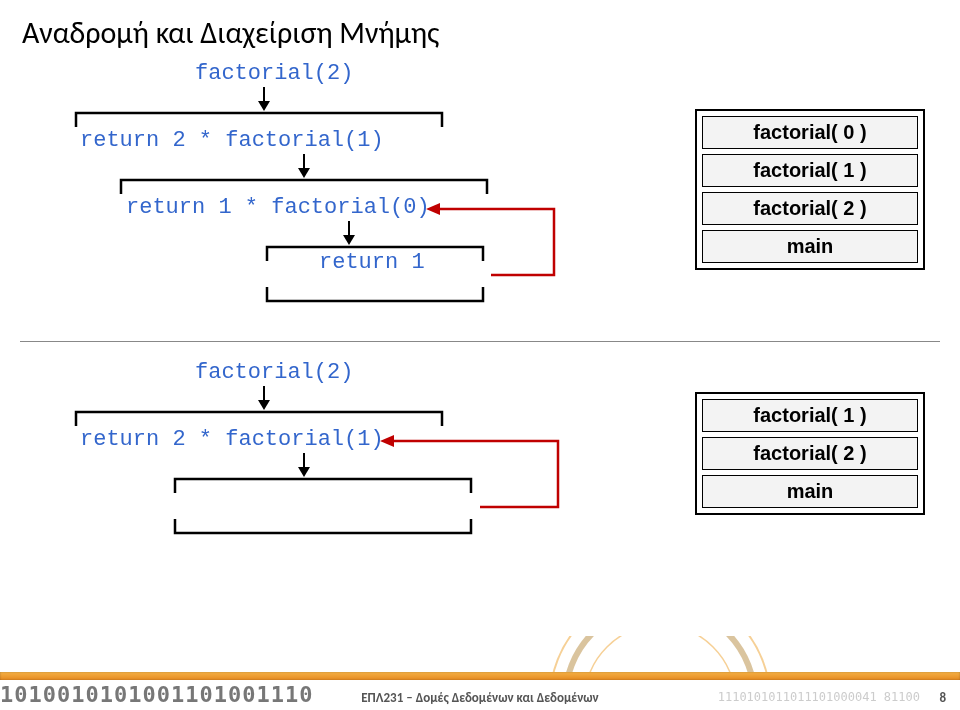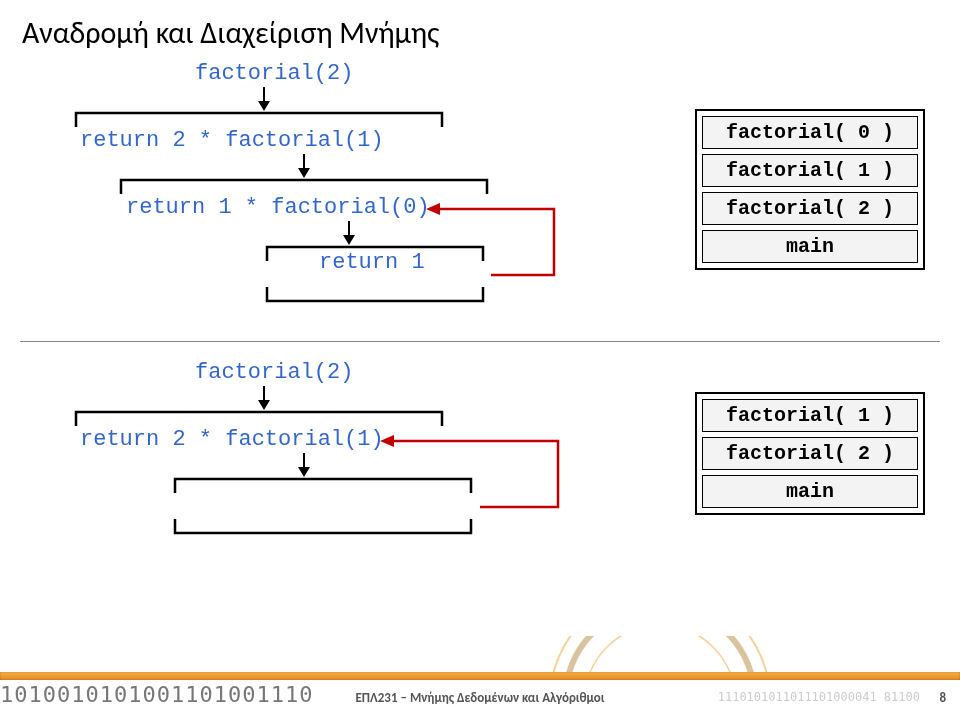--- a/index.html
+++ b/index.html
@@ -47,21 +47,21 @@
   .stack {
     position: absolute;
     border: 2px solid #000;
     width: 230px;
     background: #fff;
   }
   .stack-item {
     border: 1px solid #000;
     margin: 5px;
     text-align: center;
-    font-family: Liberation Mono, monospace;
+    font-family: Liberation Sans, sans-serif;
     font-size: 20px;
     font-weight: bold;
     color: #000;
     padding: 4px 0;
     background: #f3f3f3;
   }
   .footer {
     position: absolute;
     left: 0;
     bottom: 0;
@@ -104,21 +104,21 @@
     letter-spacing: 1px;
     color: #b3b3b3;
     background: #fff;
     overflow: hidden;
     line-height: 30px;
     white-space: nowrap;
   }
   .binary-left {
     display: inline-block;
     color: #777;
-    font-weight: normal;
+    font-weight: bold;
     text-align: center;
   }
   .binary-right {
     position: absolute;
     right: 40px;
     top: 2px;
     color: #ccc;
     font-size: 12px;
     letter-spacing: 0;
   }
@@ -235,16 +235,16 @@
         <circle cx="180" cy="110" r="110" fill="none" stroke="#f0b050" stroke-width="2" opacity="0.6"></circle>
         <circle cx="180" cy="110" r="95" fill="none" stroke="#b58a3e" stroke-width="6" opacity="0.5"></circle>
         <circle cx="180" cy="110" r="75" fill="none" stroke="#f0b050" stroke-width="1.5" opacity="0.6"></circle>
       </svg>
       <div class="orange-band"></div>
       <div class="binary-band">
         <span class="binary-left">1010010101001101001110</span>
         <span class="binary-right">1110101011011101000041  81100</span>
       </div>
     </div>
-    <div class="footer-text">ΕΠΛ231 – Μνήμης Δεδομένων και Αλγόριθμοι</div>
+    <div class="footer-text">ΕΠΛ231 – Δομές Δεδομένων και Δεδομένων</div>
     <div class="page-num">8</div>
   </div>
 </div>
 
 </body></html>

